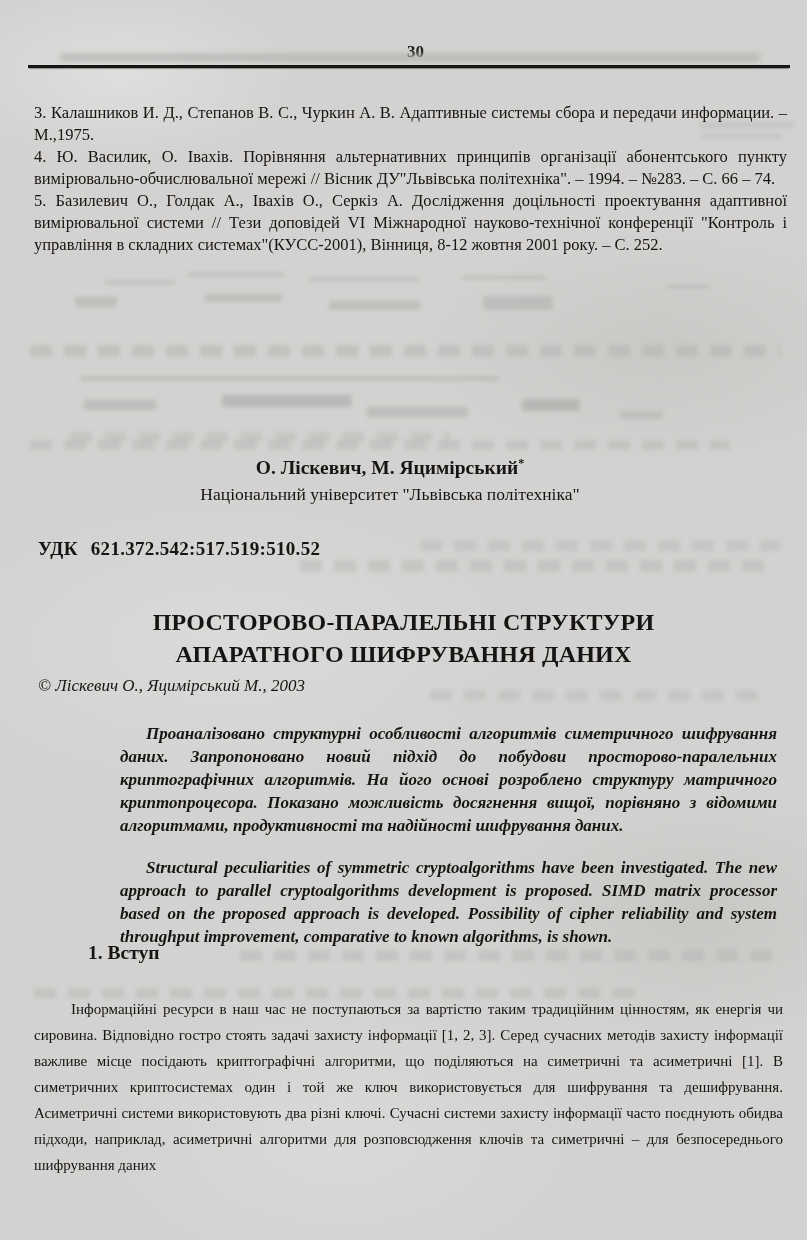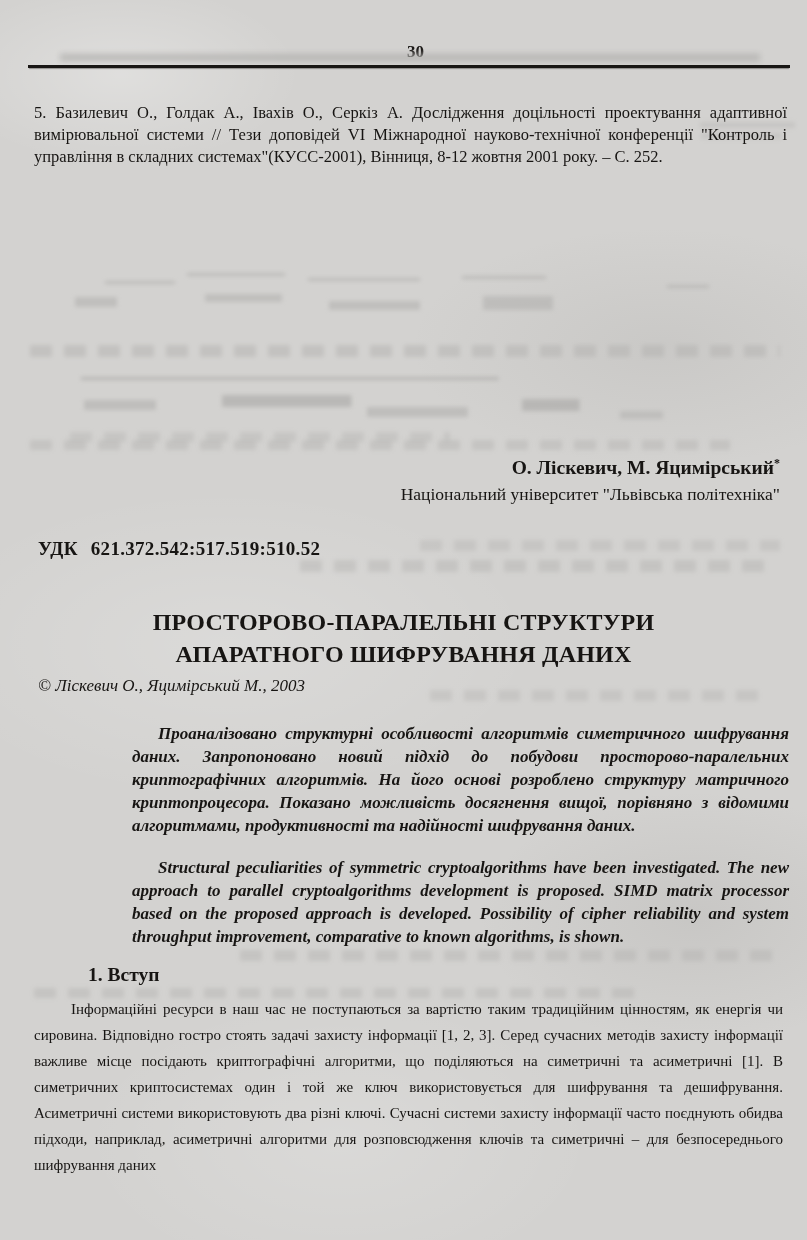--- a/index.html
+++ b/index.html
@@ -16,33 +16,33 @@
       radial-gradient(ellipse 430px 240px at 42% 92%, rgba(255,255,255,.16), transparent 60%);
     font-family:"Liberation Serif","DejaVu Serif",serif;
     color:#171513;
   }
   .abs{position:absolute;}
   .page-number{top:42px;left:0;width:100%;text-align:center;font-weight:bold;font-size:17px;padding-left:12px;}
   .rule-shadow{top:54px;left:60px;width:700px;height:7px;background:#b2b1af;filter:blur(3px);opacity:.85;}
   .rule{top:65px;left:28px;width:762px;height:3px;background:#181614;box-shadow:0 2px 1px -1px rgba(40,38,36,.45);}
   .references{top:102px;left:34px;width:753px;font-size:16.5px;line-height:22px;text-align:justify;}
   .references p{margin:0;}
-  .byline{top:455px;left:0;right:27px;text-align:right;line-height:26px;}
+  .byline{top:455px;left:0;right:27px;text-align:center;line-height:26px;}
   .byline .authors{font-weight:bold;font-size:19.5px;}
   .byline .affil{font-size:17.5px;}
   .byline sup{font-size:12px;line-height:0;}
   .udk{top:538px;left:38px;font-weight:bold;font-size:19px;letter-spacing:.3px;text-align:center;}
   .udk .code{margin-left:13px;}
   .title-wrap{top:590px;left:0;width:100%;text-align:center;}
   .title-wrap h1{display:inline-block;max-width:660px;margin:16px;font-weight:bold;font-size:24px;line-height:32px;letter-spacing:.2px;}
   .copyright{top:676px;left:38px;font-style:italic;font-size:17px;}
-  .abstract{left:120px;width:657px;font-weight:bold;font-style:italic;font-size:17px;line-height:23px;text-align:justify;text-indent:26px;margin-left:12px;}
+  .abstract{left:120px;width:657px;font-weight:bold;font-style:italic;font-size:17px;line-height:23px;text-align:justify;text-indent:26px;}
   .abstract-uk{top:722px;}
   .abstract-en{top:856px;}
-  .section-heading{top:964px;left:88px;font-weight:bold;font-size:19.5px;}
+  .section-heading{top:942px;left:88px;font-weight:bold;font-size:19.5px;}
   .body-paragraph{top:996px;left:34px;width:749px;font-size:15px;line-height:26px;text-align:justify;text-indent:37px;}
   
   .ghost{position:absolute;pointer-events:none;filter:blur(2px);opacity:.55;background-repeat:no-repeat;}
   .ghost-stripe{background-image:repeating-linear-gradient(90deg,#b0afad 0 22px,transparent 22px 34px);filter:blur(2px);}
   .g1{left:55px;top:258px;width:700px;height:80px;
     background-image:
       linear-gradient(#a8a7a5,#a8a7a5),linear-gradient(#b0afad,#b0afad),
       linear-gradient(#a8a7a5,#a8a7a5),linear-gradient(#b0afad,#b0afad),
       linear-gradient(#a8a7a5,#a8a7a5),linear-gradient(#b0afad,#b0afad),
       linear-gradient(#a8a7a5,#a8a7a5),linear-gradient(#b0afad,#b0afad),
@@ -83,20 +83,22 @@
   <div class="ghost g3"></div>
   <div class="ghost ghost-stripe g4"></div>
   <div class="ghost ghost-stripe g5"></div>
   <div class="ghost ghost-stripe g6"></div>
   <div class="ghost ghost-stripe g7"></div>
   <div class="ghost ghost-stripe g8"></div>
   <div class="ghost ghost-stripe g9"></div>
   <div class="ghost ghost-stripe g10"></div>
 
   <div class="abs references">
+    <p>3. Калашников И. Д., Степанов В. С., Чуркин А. В. Адаптивные системы сбора и передачи информации. – М.,1975.</p>
+    <p>4. Ю. Василик, О. Івахів. Порівняння альтернативних принципів організації абонентського пункту вимірювально-обчислювальної мережі // Вісник ДУ"Львівська політехніка". – 1994. – №283. – С. 66 – 74.</p>
     <p>5. Базилевич О., Голдак А., Івахів О., Серкіз А. Дослідження доцільності проектування адаптивної вимірювальної системи // Тези доповідей VI Міжнародної науково-технічної конференції "Контроль і управління в складних системах"(КУСС-2001), Вінниця, 8-12 жовтня 2001 року. – С. 252.</p>
   </div>
 
   <div class="abs byline">
     <div class="authors"><span>О. Ліскевич, М. Яцимірський</span><sup>*</sup></div>
     <div class="affil">Національний університет "Львівська політехніка"</div>
   </div>
 
   <div class="abs udk">
     <span>УДК</span><span class="code">621.372.542:517.519:510.52</span>

